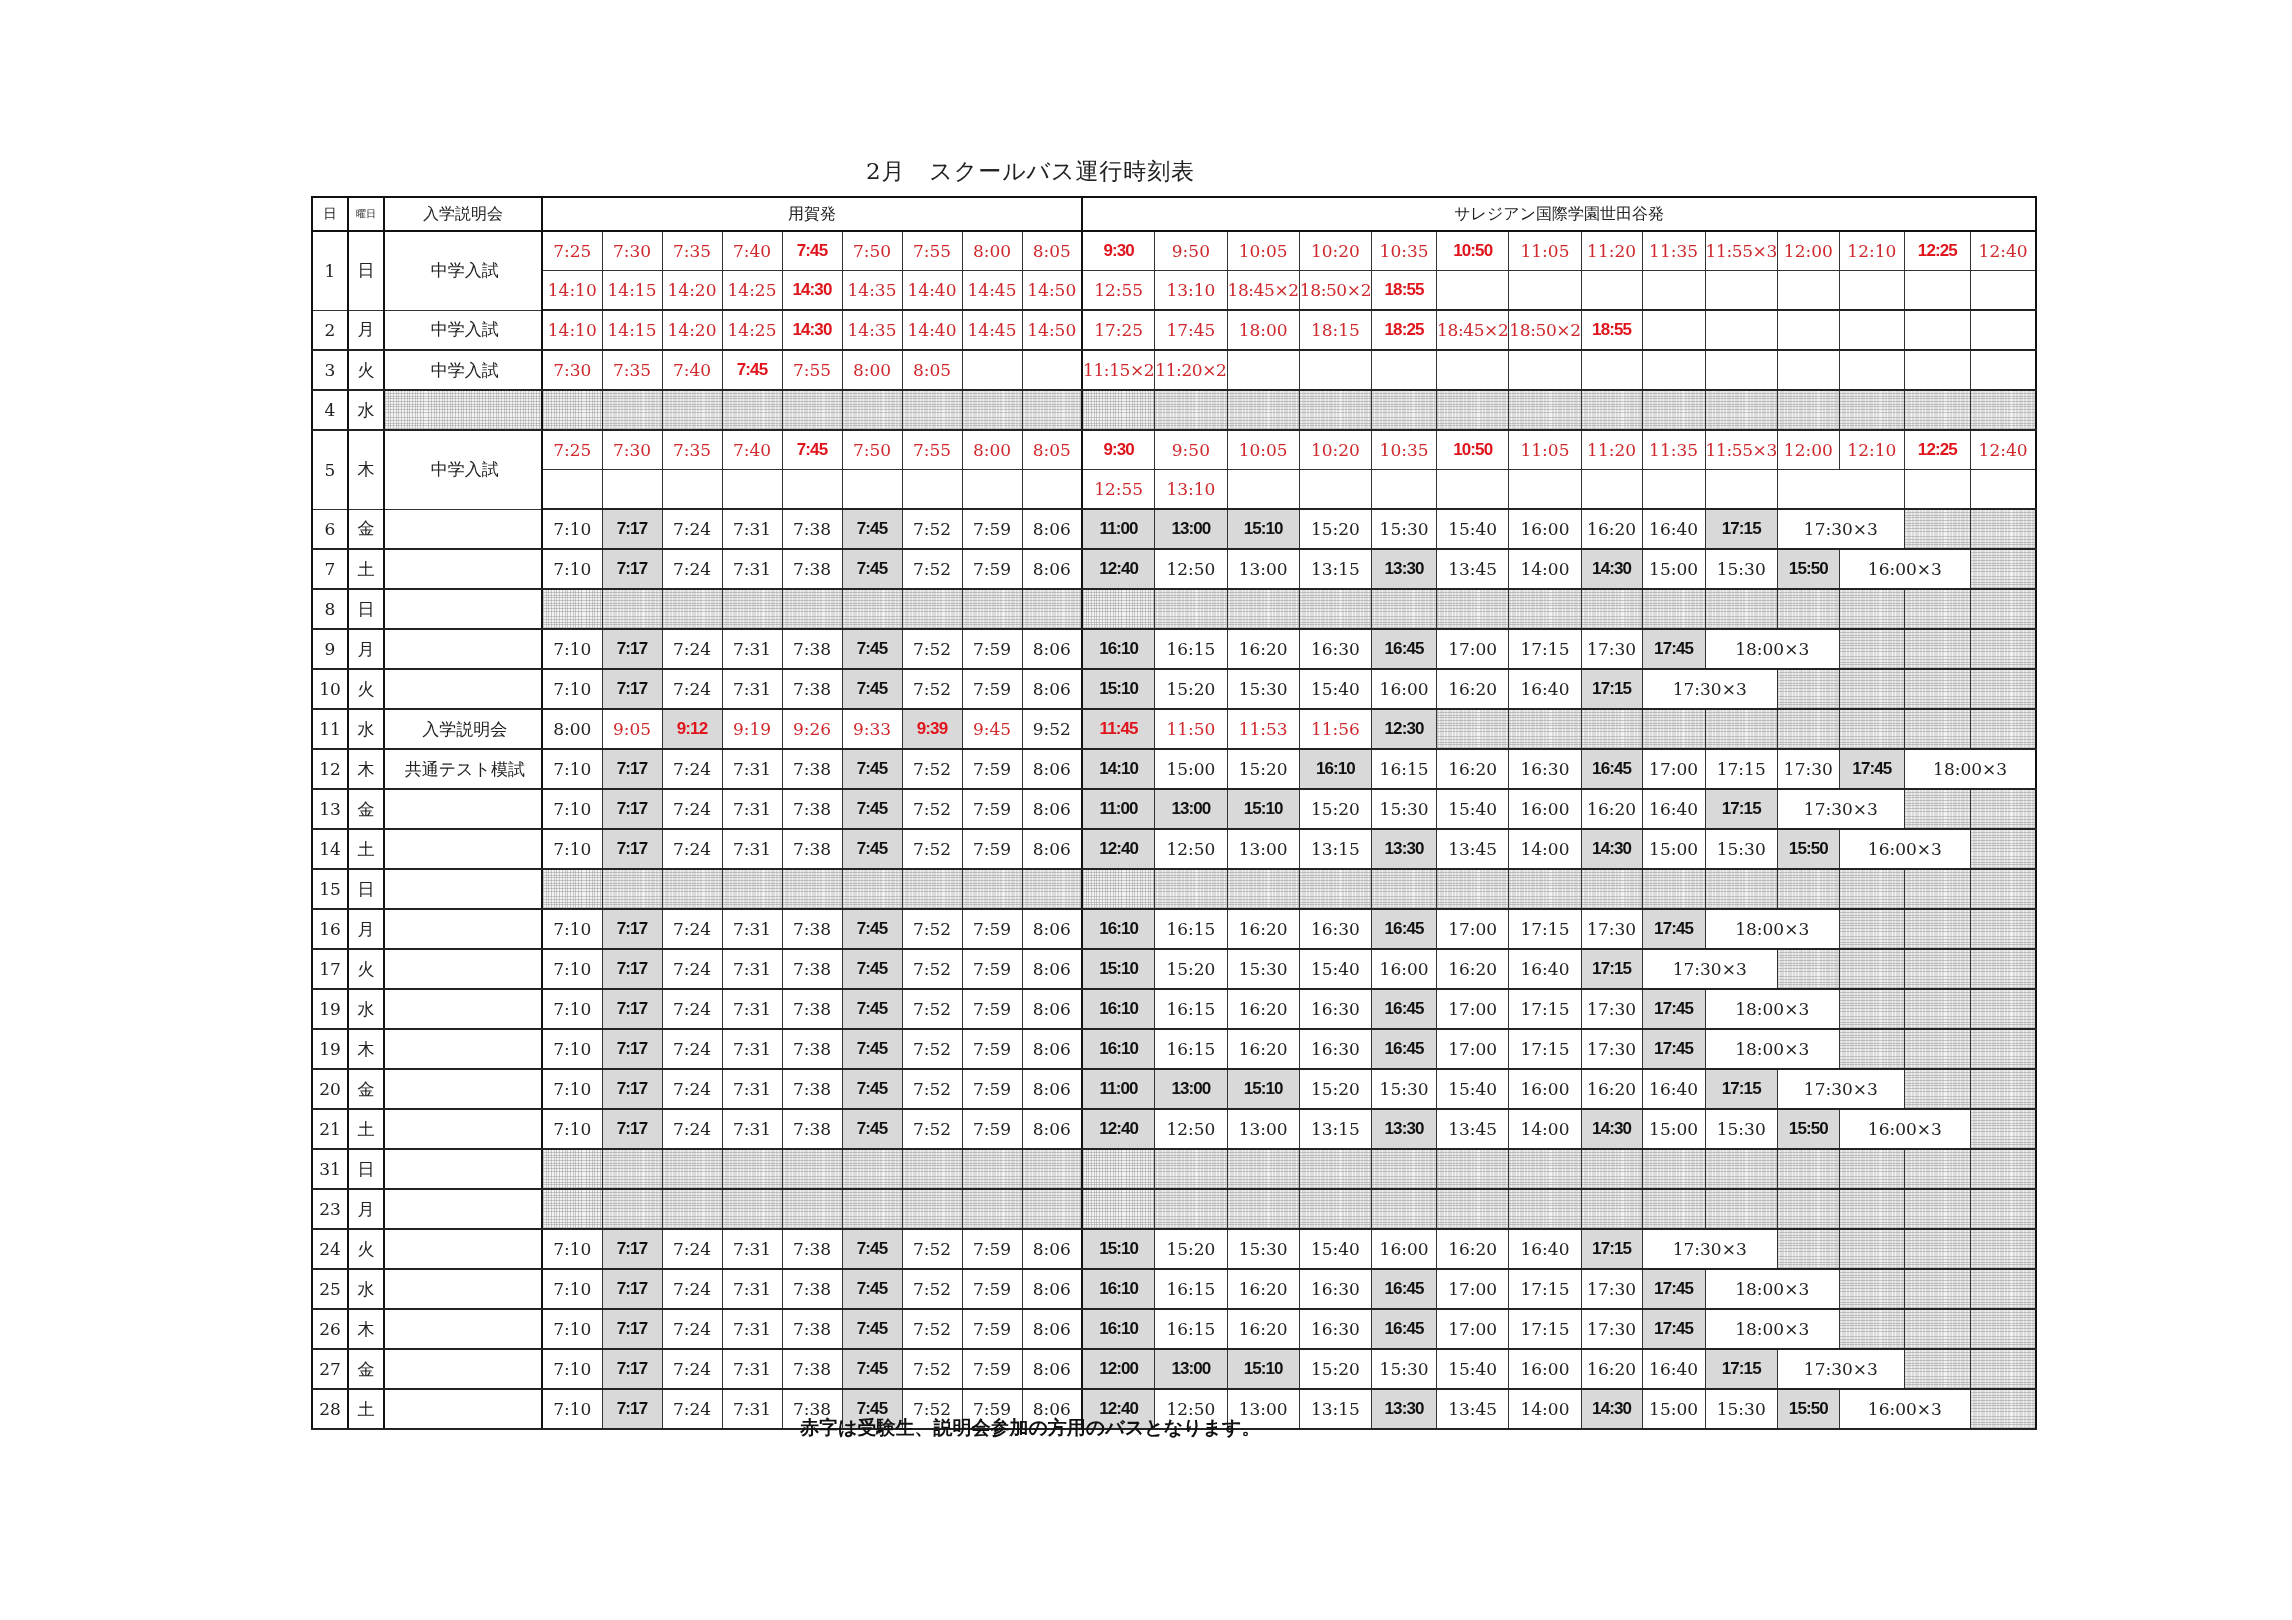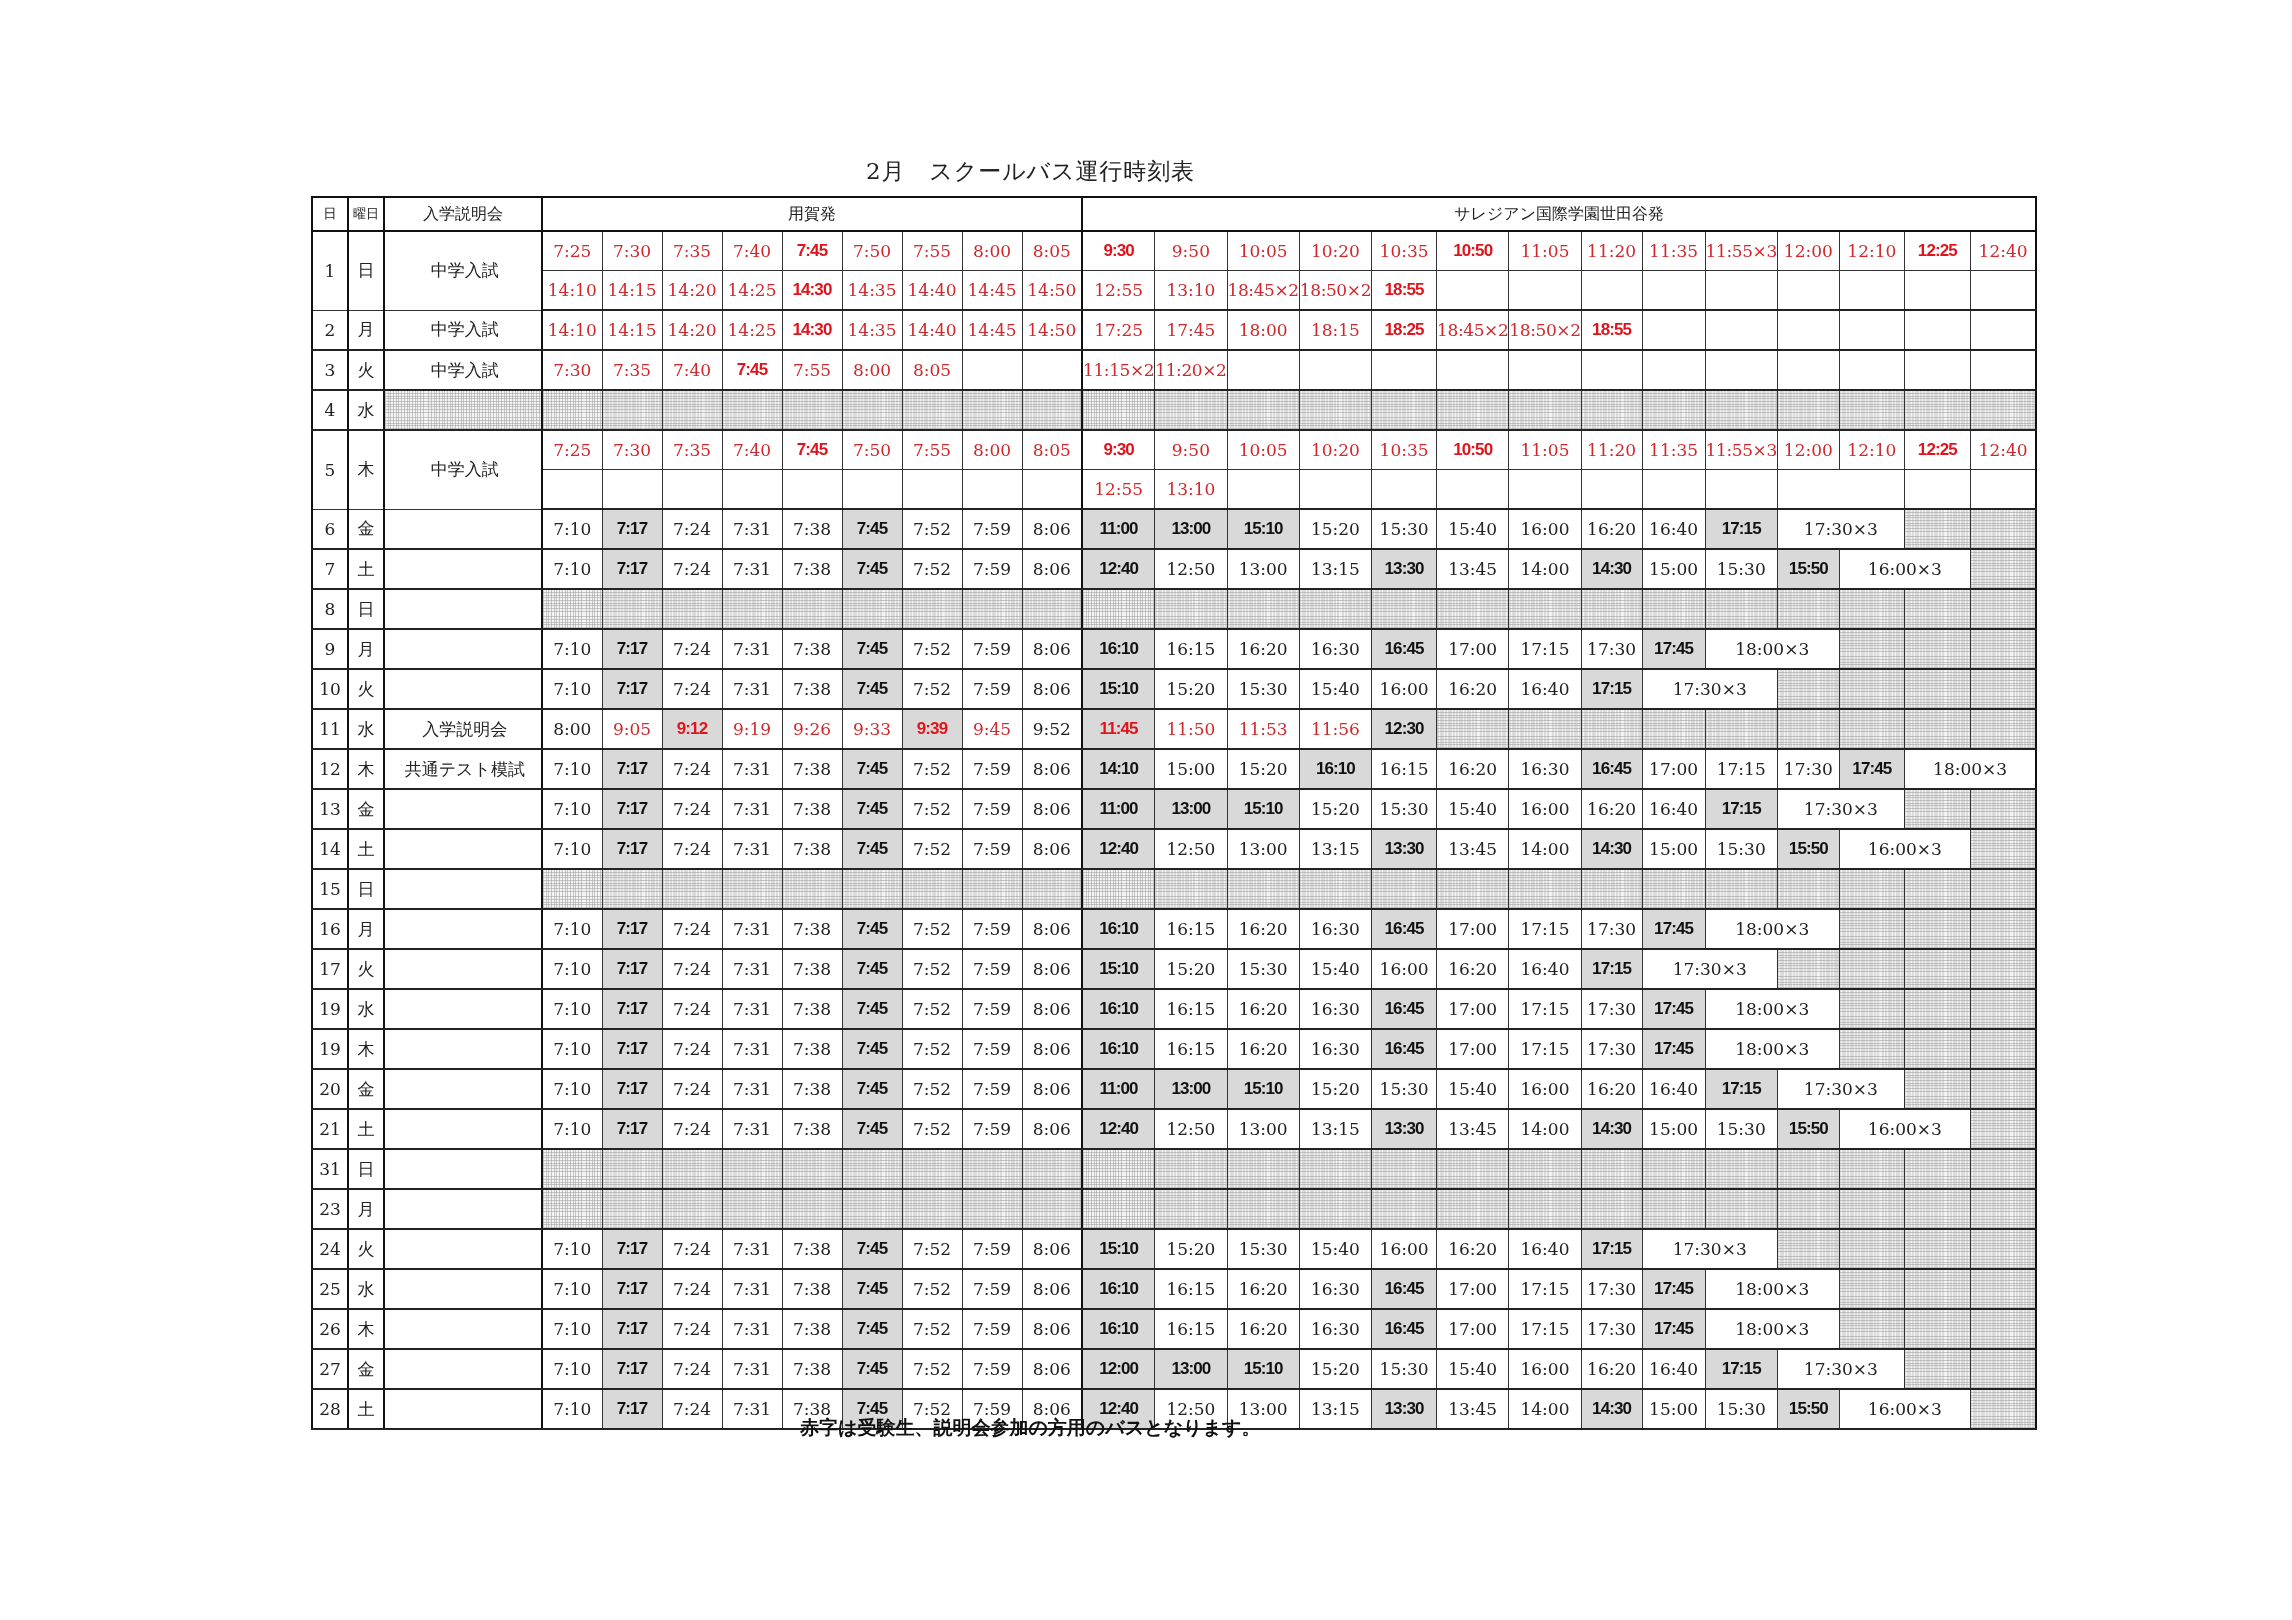--- a/index.html
+++ b/index.html
@@ -63,21 +63,21 @@
       <col style="width: 63px;">
       <col style="width: 62px;">
       <col style="width: 62px;">
       <col style="width: 65px;">
       <col style="width: 66px;">
       <col style="width: 66px;">
     </colgroup>
   <tbody id="tbody">
     <tr class="hdr">
       <td class="daynum" style="font-size:13.4px">日</td>
-      <td class="dow" style="font-size:13px">曜日</td>
+      <td class="dow" style="font-size:10px">曜日</td>
       <td style="border-right:2.7px solid #111">入学説明会</td>
       <td colspan="9" class="sep">用賀発</td>
       <td colspan="14">サレジアン国際学園世田谷発</td>
     </tr>
   <tr>
         <td class="daynum" rowspan="2">1</td>
         <td class="dow" rowspan="2">日</td>
         <td class="event" rowspan="2">中学入試</td>
         <td class="red">7:25</td>
         <td class="red">7:30</td>

